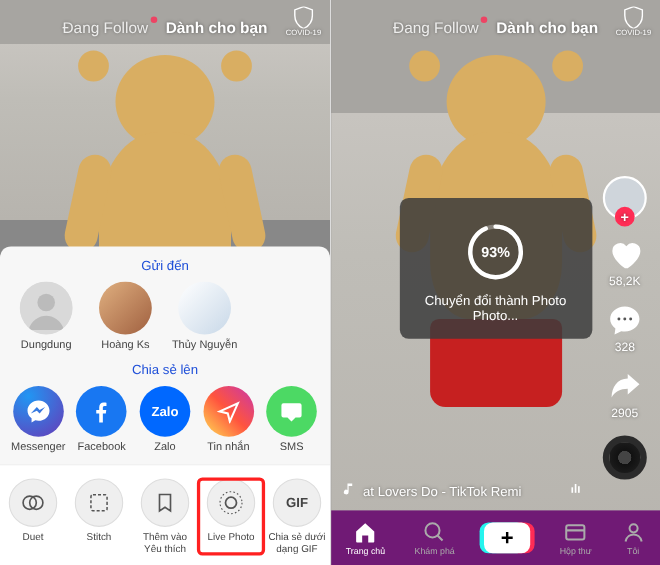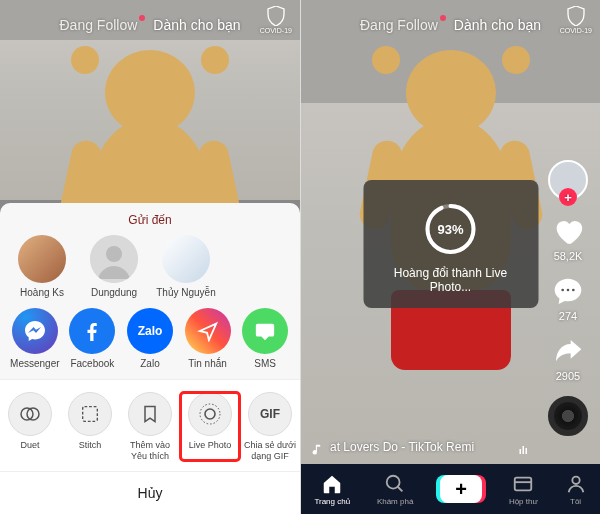--- a/index.html
+++ b/index.html
@@ -15,28 +15,28 @@
   .bear .ear { position:absolute; width:28px; height:28px; background:#d9ae62; border-radius:50%; top:-4px; }
   .bear .ear.l { left:-4px; } .bear .ear.r { right:-4px; }
   .bear .body { position:absolute; top:70px; left:50%; transform:translateX(-50%); width:120px; height:170px; background:#d9ae62; border-radius:45% 45% 30% 30%; }
   .bear .arm { position:absolute; width:30px; height:90px; background:#d9ae62; border-radius:20px; top:90px; }
   .bear .arm.l { left:-10px; transform:rotate(12deg);} .bear .arm.r { right:-10px; transform:rotate(-12deg);}
   .cart { position:absolute; top:290px; left:50%; transform:translateX(-50%); width:120px; height:80px; background:#c62020; border-radius:8px 8px 14px 14px; }
   .sheet-open .video-bg, .sheet-open .bear, .sheet-open .cart { height:200px; }
   
   .top-header { position:absolute; top:0; left:0; right:0; height:50px; display:flex; align-items:center; justify-content:center; gap:16px; color:#fff; font-size:14px; font-weight:500; text-shadow:0 0 3px rgba(0,0,0,.5); }
   .top-header .tab { position:relative; opacity:.8; }
-  .top-header .tab.active { opacity:1; font-weight:400; }
+  .top-header .tab.active { opacity:1; font-weight:700; }
   .top-header .dot { position:absolute; top:-2px; right:-8px; width:6px; height:6px; background:#ff2d55; border-radius:50%; }
   .covid { position:absolute; right:8px; top:6px; text-align:center; color:#fff; font-size:7px; }
   .covid svg { display:block; margin:0 auto 1px; }
 
   
   .sheet { position:absolute; bottom:0; left:0; right:0; background:#f7f7f7; border-radius:10px 10px 0 0; padding-top:10px; }
-  .sheet h4 { text-align:center; font-size:12px; font-weight:500; color:#7f1d1d; margin-bottom:8px; }
+  .sheet h4 { text-align:center; font-size:12px; font-weight:500; color:#1d4ed8; margin-bottom:8px; }
   .hrow { display:flex; padding:0 6px 10px; overflow:hidden; }
   .hitem { flex:0 0 25%; display:flex; flex-direction:column; align-items:center; gap:4px; }
   .hitem .circle { width:48px; height:48px; border-radius:50%; background:#ddd; display:flex; align-items:center; justify-content:center; overflow:hidden; }
   .hitem .lbl { font-size:10px; color:#444; text-align:center; white-space:nowrap; }
   .chev-circle { border:1px solid #ccc; background:#fff !important; }
   .share-row .circle { width:46px; height:46px; }
   .share-messenger{background:radial-gradient(circle at 30% 20%,#2196f3,#673ab7)!important;}
   .share-fb{background:#1877f2!important;}
   .share-zalo{background:#0068ff!important;}
   .share-ig{background:linear-gradient(45deg,#fd5,#ff543e,#c837ab)!important;}
@@ -44,33 +44,33 @@
   .share-copy{background:#3797f0!important;}
   .share-row .circle{color:#fff;font-weight:700;font-size:15px;}
   .action-row { background:#fff; padding:12px 0 10px; display:flex; border-top:1px solid #eee; }
   .action-row .hitem .circle { width:44px; height:44px; background:#efefef; color:#444; border:1px solid #ddd; }
   .action-row .hitem .lbl { font-size:9px; line-height:1.15; max-width:56px; white-space:normal;}
   .hitem.highlight { outline:3px solid #ff2020; outline-offset:-2px; border-radius:4px;}
   .cancel { background:#fff; border-top:1px solid #eee; text-align:center; font-size:14px; padding:13px 0; color:#222; }
 
   
   .caption { position:absolute; bottom:58px; left:10px; right:70px; color:#fff; font-size:12px; line-height:1.5; text-shadow:0 0 3px rgba(0,0,0,.5);}
-  .caption .music-row { display:flex; align-items:flex-end; gap:6px; margin-top:4px;}
+  .caption .music-row { display:flex; align-items:flex-start; gap:6px; margin-top:4px;}
   .right-rail { position:absolute; right:6px; top:160px; width:52px; display:flex; flex-direction:column; align-items:center; gap:14px; color:#fff; text-shadow:0 0 3px rgba(0,0,0,.5);}
   .rail-item { display:flex; flex-direction:column; align-items:center; gap:2px;}
   .rail-item .cnt { font-size:11px; }
   .rail-avatar { width:40px; height:40px; border-radius:50%; background:#cfd5db; border:2px solid #fff; position:relative;}
   .rail-avatar .plus { position:absolute; bottom:-8px; left:50%; transform:translateX(-50%); width:18px; height:18px; border-radius:50%; background:#ff2d55; color:#fff; display:flex; align-items:center; justify-content:center; font-size:13px; font-weight:700;}
   .disc { width:40px; height:40px; border-radius:50%; background:radial-gradient(circle,#444 30%,#111 31%,#222 100%); border:6px solid #2b2b2b; }
   .progress-toast { position:absolute; top:180px; left:50%; transform:translateX(-50%); width:175px; background:rgba(60,60,60,.85); border-radius:8px; padding:22px 10px 14px; text-align:center; color:#fff; }
   .pring { width:54px; height:54px; margin:0 auto 10px; position:relative;}
   .pring .pct { position:absolute; inset:0; display:flex; align-items:center; justify-content:center; font-size:13px; font-weight:600;}
   .ptxt { font-size:12px; }
 
-  .nav { position:absolute; bottom:0; left:0; right:0; height:50px; background:#0f172a; display:flex; align-items:center; justify-content:space-around; }
+  .nav { position:absolute; bottom:0; left:0; right:0; height:50px; background:#701a75; display:flex; align-items:center; justify-content:space-around; }
   .nav .navi { color:#aaa; display:flex; flex-direction:column; align-items:center; gap:2px; font-size:8px; }
   .nav .navi.active { color:#fff; }
   .nav .plusbtn { width:42px; height:28px; border-radius:8px; background:#fff; position:relative; display:flex; align-items:center; justify-content:center; box-shadow:-4px 0 0 #25f4ee,4px 0 0 #fe2c55; color:#000; font-size:20px; font-weight:800;}
 </style>
 </head>
 <body>
 
 <div class="container">
 
   <div class="screen sheet-open">
@@ -97,39 +97,40 @@
             <path d="M9 0l8 3v5c0 6-4 10-8 12C5 18 1 14 1 8V3z" fill="none" stroke="#fff" stroke-width="1.3"></path>
           </svg>
         <span>COVID-19</span>
       </div>
     </div>
 
     <div class="sheet">
       <h4>Gửi đến</h4>
       <div class="hrow">
         <div class="hitem">
-          <div class="circle" style="background:linear-gradient(135deg,#e0b080,#a06040);"></div>
-          <span class="lbl">Hoàng Ks</span>
-        </div>
-        <div class="hitem">
           <div class="circle">
             <svg width="48" height="48" viewBox="0 0 48 48">
                 <circle cx="24" cy="24" r="24" fill="#d9d9d9"></circle>
                 <circle cx="24" cy="19" r="8" fill="#bbb"></circle>
                 <path d="M8 44c2-9 10-13 16-13s14 4 16 13" fill="#bbb"></path>
               </svg>
           </div>
           <span class="lbl">Dungdung</span>
         </div>
         <div class="hitem">
+          <div class="circle" style="background:linear-gradient(135deg,#e0b080,#a06040);"></div>
+          <span class="lbl">Hoàng Ks</span>
+        </div>
+        <div class="hitem">
           <div class="circle" style="background:linear-gradient(135deg,#fff,#c8d8e8);"></div>
           <span class="lbl">Thủy Nguyễn</span>
         </div>
       </div>
 
+      <h4>Chia sẻ lên</h4>
       <div class="hrow share-row">
         <div class="hitem" style="flex:0 0 20%;">
           <div class="circle share-messenger">
             <svg width="24" height="24" viewBox="0 0 24 24" fill="#fff">
                 <path d="M12 2C6.5 2 2 6.1 2 11.2c0 2.9 1.4 5.4 3.7 7.1V22l3.4-1.9c.9.3 1.9.4 2.9.4 5.5 0 10-4.1 10-9.2S17.5 2 12 2zm1 12l-2.5-2.7L5 14l5.5-6L13 10.7 18 8l-5 6z"></path>
               </svg>
           </div>
           <span class="lbl">Messenger</span>
         </div>
         <div class="hitem" style="flex:0 0 20%;">
@@ -204,23 +205,20 @@
           <span class="lbl">Live Photo</span>
         </div>
         <div class="hitem" style="flex:0 0 20%;">
           <div class="circle">
               <span style="font-size:12px;font-weight:700;">GIF</span>
             </div>
           <span class="lbl">Chia sẻ dưới dạng GIF</span>
         </div>
       </div>
 
-      <div class="cancel">
-        <span>Hủy</span>
-      </div>
     </div>
   </div>
 
   <div class="screen">
     <div class="video-bg"></div>
     <div class="bear" style="top:50px;">
       <div class="ear l"></div>
         <div class="ear r"></div>
         <div class="head"></div>
         <div class="body"></div>
@@ -257,42 +255,42 @@
           </svg>
         <span class="cnt">58,2K</span>
       </div>
       <div class="rail-item">
         <svg width="32" height="32" viewBox="0 0 24 24" fill="#fff">
             <path d="M12 2C6.5 2 2 5.8 2 10.5c0 2.6 1.4 4.9 3.6 6.4L5 21l4.6-2.2c.8.1 1.6.2 2.4.2 5.5 0 10-3.8 10-8.5S17.5 2 12 2z"></path>
             <circle cx="8" cy="10.5" r="1" fill="#555"></circle>
             <circle cx="12" cy="10.5" r="1" fill="#555"></circle>
             <circle cx="16" cy="10.5" r="1" fill="#555"></circle>
           </svg>
-        <span class="cnt">274</span>
+        <span class="cnt">328</span>
       </div>
       <div class="rail-item">
         <svg width="32" height="32" viewBox="0 0 24 24" fill="#fff">
             <path d="M14 3l8 7-8 7v-4c-5 0-9 2-11 6 0-7 4-13 11-13V3z"></path>
           </svg>
         <span class="cnt">2905</span>
       </div>
       <div class="rail-item">
         <div class="disc"></div>
       </div>
     </div>
 
     <div class="progress-toast">
       <div class="pring">
         <svg width="54" height="54" viewBox="0 0 54 54">
             <circle cx="27" cy="27" r="23" fill="none" stroke="rgba(255,255,255,.3)" stroke-width="4"></circle>
             <circle cx="27" cy="27" r="23" fill="none" stroke="#fff" stroke-width="4" stroke-dasharray="144.5" stroke-dashoffset="10" transform="rotate(-90 27 27)" stroke-linecap="round"></circle>
           </svg>
         <div class="pct">93%</div>
       </div>
-      <div class="ptxt">Hoàng đổi thành Live Photo...</div>
+      <div class="ptxt">Chuyển đổi thành Photo Photo...</div>
     </div>
 
     <div class="caption">
       <div class="music-row">
         <svg width="13" height="13" viewBox="0 0 24 24" fill="#fff">
             <path d="M9 3v10.6A4 4 0 1011 17V7h6V3z"></path>
           </svg>
         <span>at Lovers Do - TikTok Remi</span>
         <svg width="12" height="12" viewBox="0 0 24 24" fill="#fff" style="margin-left:auto;">
             <rect x="3" y="10" width="3" height="10"></rect>

